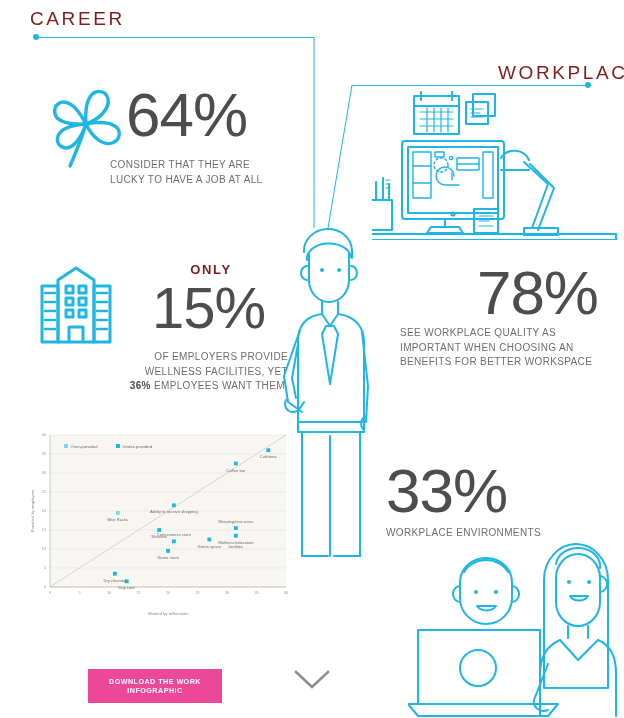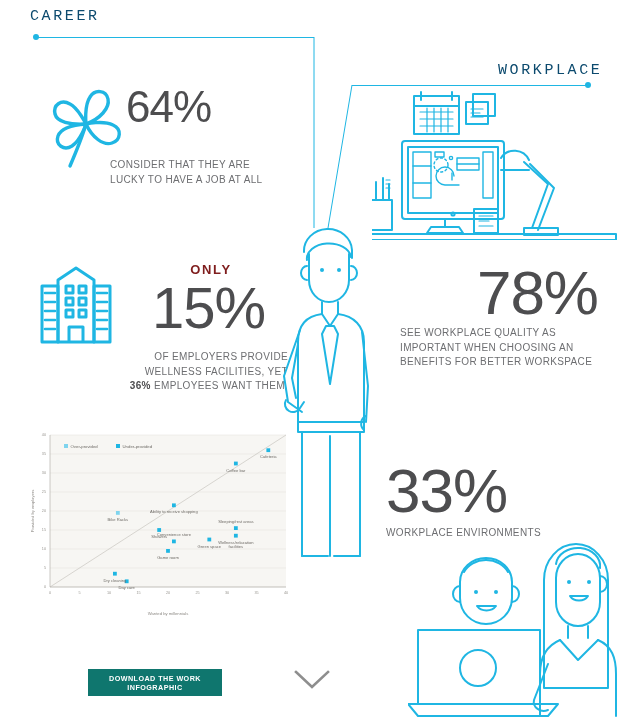--- a/index.html
+++ b/index.html
@@ -9,26 +9,25 @@
     font-family: "Liberation Sans", sans-serif;
     position: relative;
     overflow: hidden;
     color: #58595b;
   }
   .canvas { position: absolute; inset: 0; }
 
   
   .sec-label {
     position: absolute;
-    font-size: 15px;
+    font-size: 19px;
     letter-spacing: 2.6px;
-    color: #0c4a6e;
+    color: #7f1d1d;
     font-weight: 400;
     white-space: nowrap;
-    font-family: Liberation Mono, monospace;
   }
   .rule { position: absolute; height: 1px; background: #1fb6e3; }
   .rule-dot {
     position: absolute; width: 6px; height: 6px; border-radius: 50%;
     background: #1fb6e3;
   }
 
   
   .stat { position: absolute; }
   .bignum {
@@ -50,22 +49,22 @@
   }
   .caption b { font-weight: 700; color: #4d4d4f; }
 
   
   #scatter { position: absolute; left: 20px; top: 425px; width: 272px; height: 195px; }
 
   
   .dl-btn {
     position: absolute;
     left: 88px; top: 669px;
-    width: 134px; height: 27px;
-    background: #0f766e;
+    width: 134px; height: 34px;
+    background: #ec4899;
     color: #ffffff;
     font-size: 7.2px;
     font-weight: 700;
     letter-spacing: 0.45px;
     display: flex; align-items: center; justify-content: center;
     border: none; cursor: pointer;
     font-family: "Liberation Sans", sans-serif;
   }
   .chevron { position: absolute; left: 293px; top: 668px; }
 </style>
@@ -91,21 +90,21 @@
 
     <svg width="80" height="95" viewBox="0 0 80 95" style="position:absolute; left:0; top:0;">
       <g fill="none" stroke="#1fb6e3" stroke-width="3.4" stroke-linecap="round" stroke-linejoin="round">
         <path d="M38,42 C38,42 30,26 22,22 C13,17 5,23 7,32 C9,40 22,43 38,42 Z"></path>
         <path d="M38,42 C38,42 36,24 42,15 C47,7 58,8 60,17 C62,26 52,37 38,42 Z"></path>
         <path d="M38,42 C38,42 55,38 65,43 C74,47 73,58 64,61 C55,64 44,55 38,42 Z"></path>
         <path d="M38,42 C38,42 33,58 24,64 C16,69 7,63 10,54 C13,46 25,43 38,42 Z"></path>
         <path d="M38,42 C34,56 28,70 22,84"></path>
       </g>
     </svg>
-    <div class="bignum" style="position:absolute; left:78px; top:4px; font-size:44px;text-align:center;">64%</div>
+    <div class="bignum" style="position:absolute; left:78px; top:4px; font-size:62px;text-align:center;">64%</div>
     <div class="caption" style="position:absolute; left:62px; top:76px; width:172px; text-align:left;">
       <div>CONSIDER THAT THEY ARE</div>
       <div>LUCKY TO HAVE A JOB AT ALL</div>
     </div>
   </div>
 
   <div class="stat" style="left:36px; top:262px; width:250px;">
 
     <svg width="80" height="82" viewBox="0 0 80 82" style="position:absolute; left:0; top:2px;">
       <g fill="none" stroke="#1fb6e3" stroke-width="3" stroke-linejoin="round">

